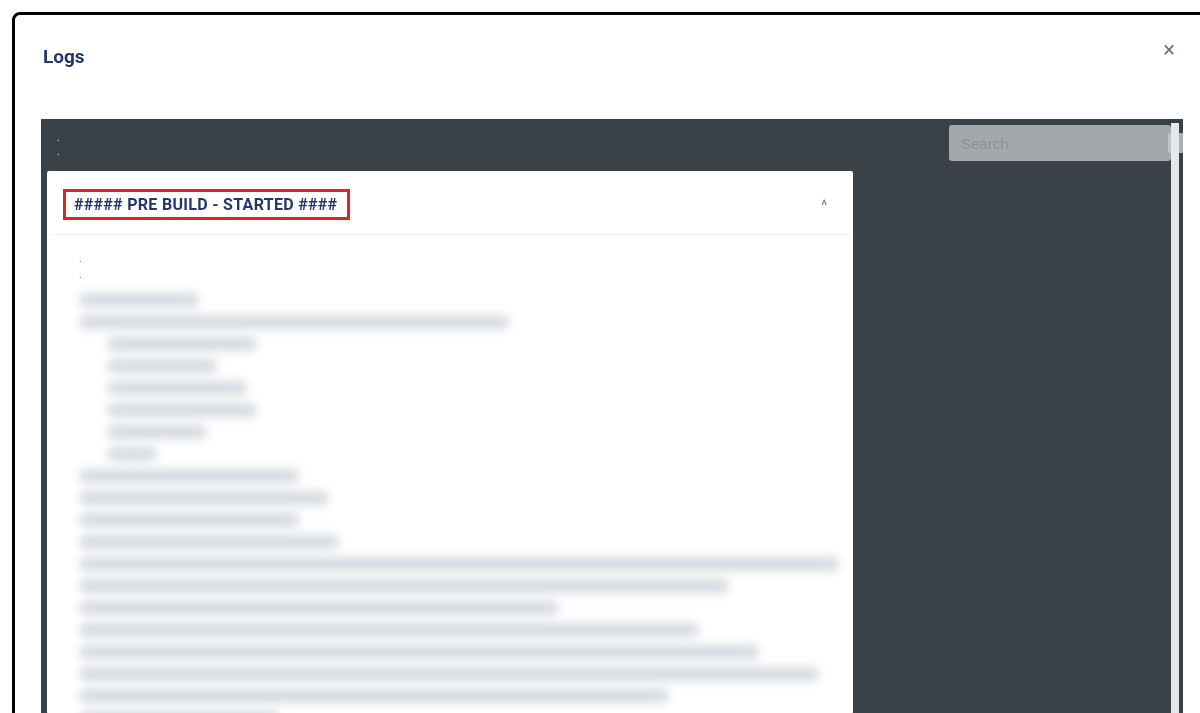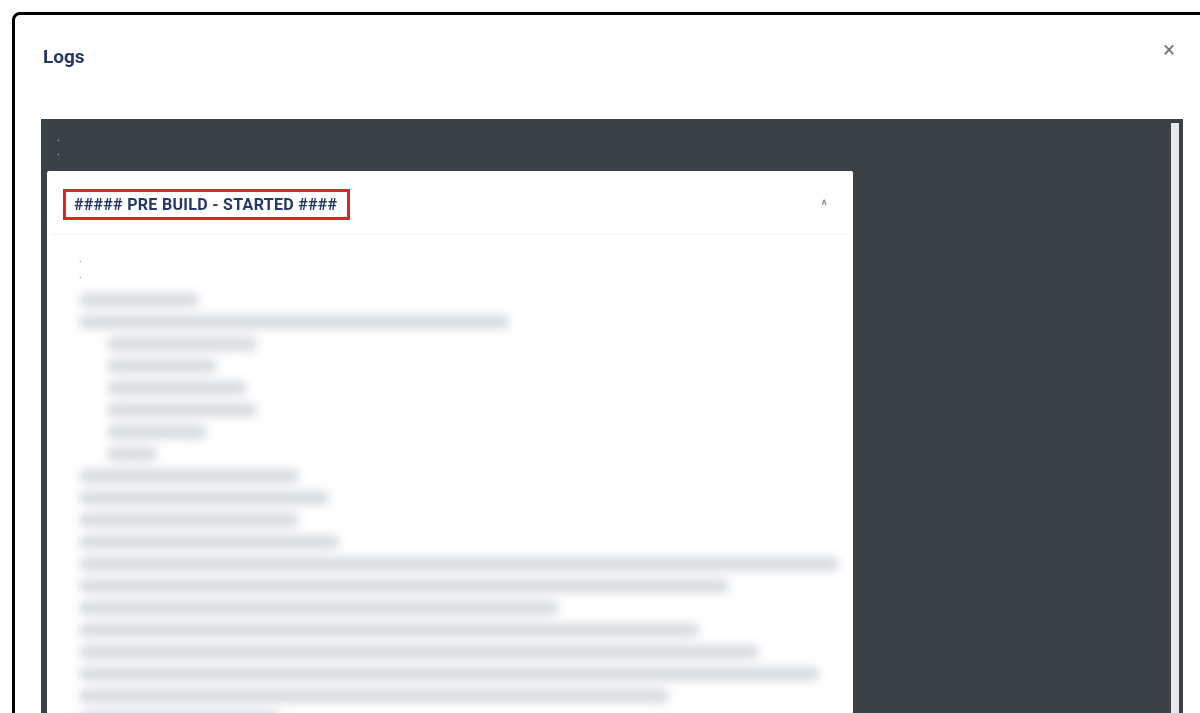--- a/index.html
+++ b/index.html
@@ -168,20 +168,26 @@
     <div class="close-icon">×</div>
   </div>
 
   <div class="dark-panel">
 
     <div class="panel-top-dots">
       <div>.</div>
       <div>.</div>
     </div>
 
+    <div class="search-box-outer">
+      <input type="text" placeholder="Search" style="">
+      <div class="search-icon-box">
+        <span>⚲</span>
+      </div>
+    </div>
 
     <div class="scrollbar-track"></div>
 
     <div class="log-card">
       <div class="log-header">
         <span class="highlight-box">
           <span class="log-header-title">##### PRE BUILD - STARTED ####</span>
         </span>
         <span class="collapse-icon">^</span>
       </div>

